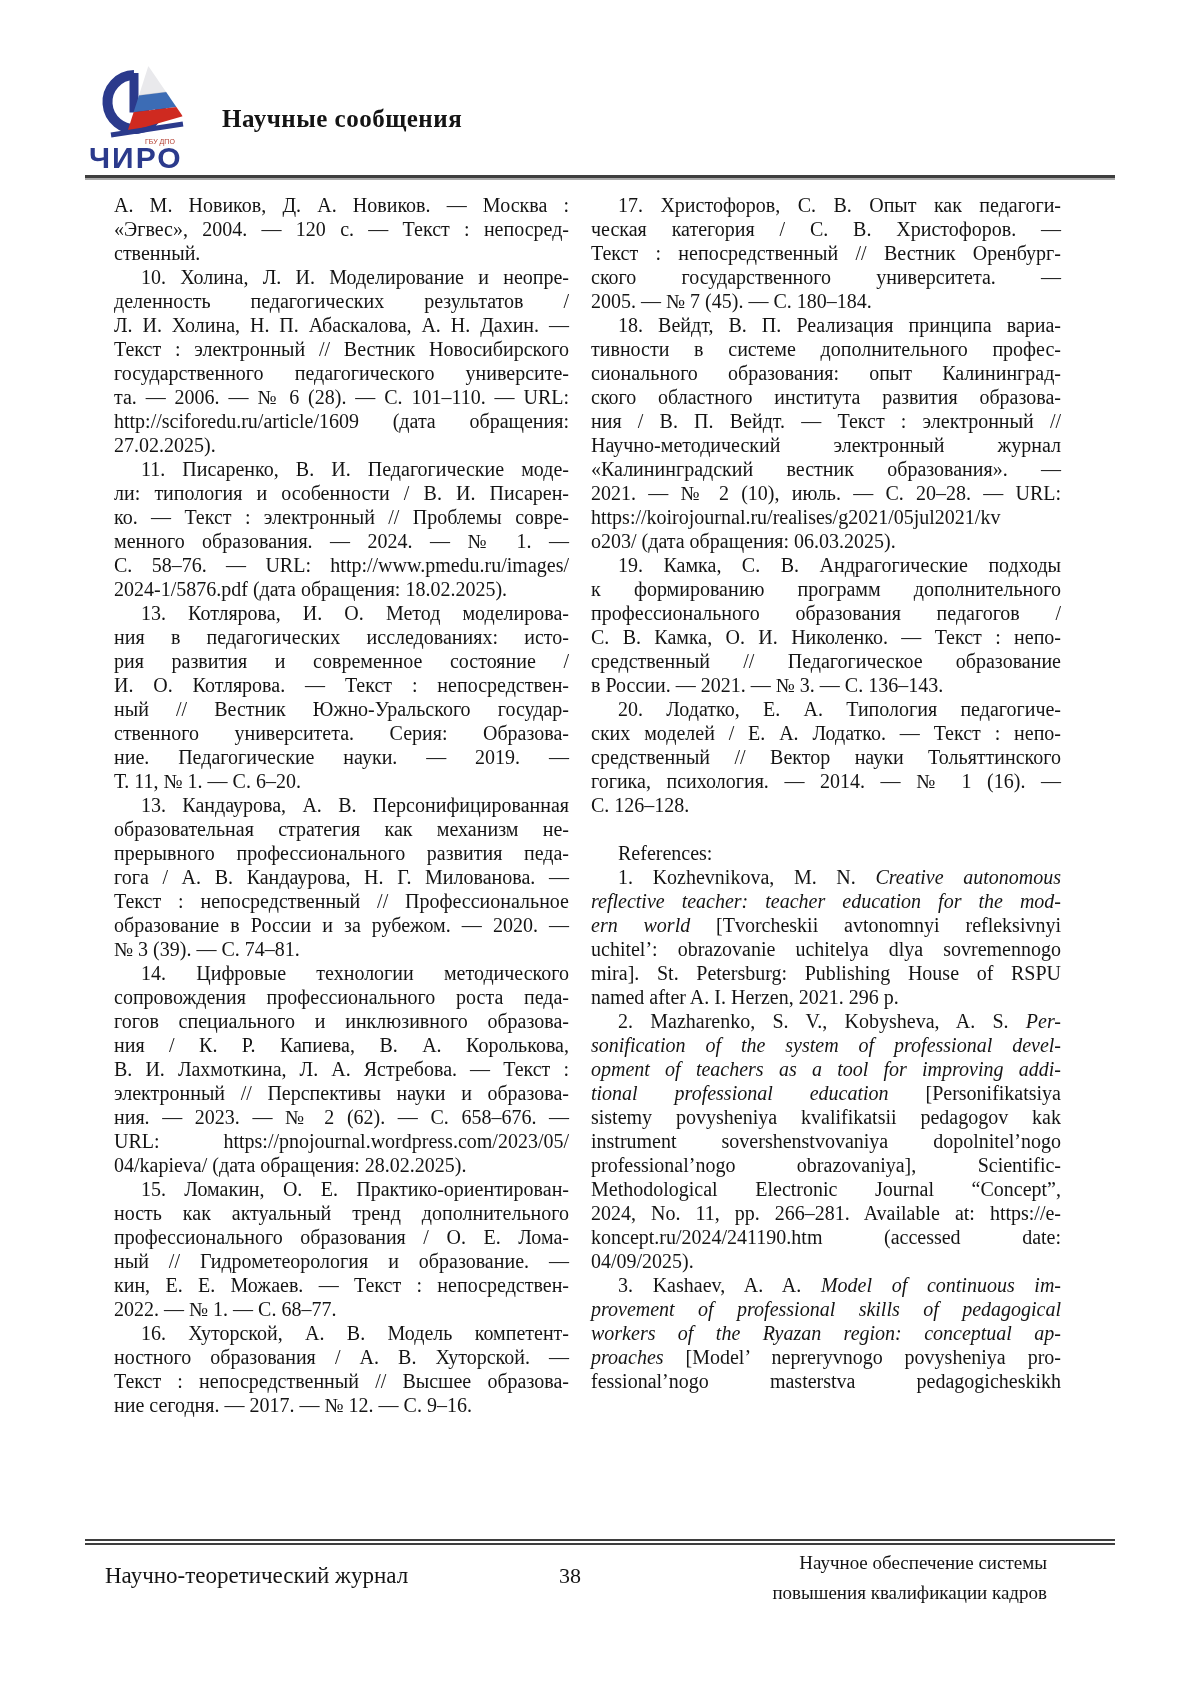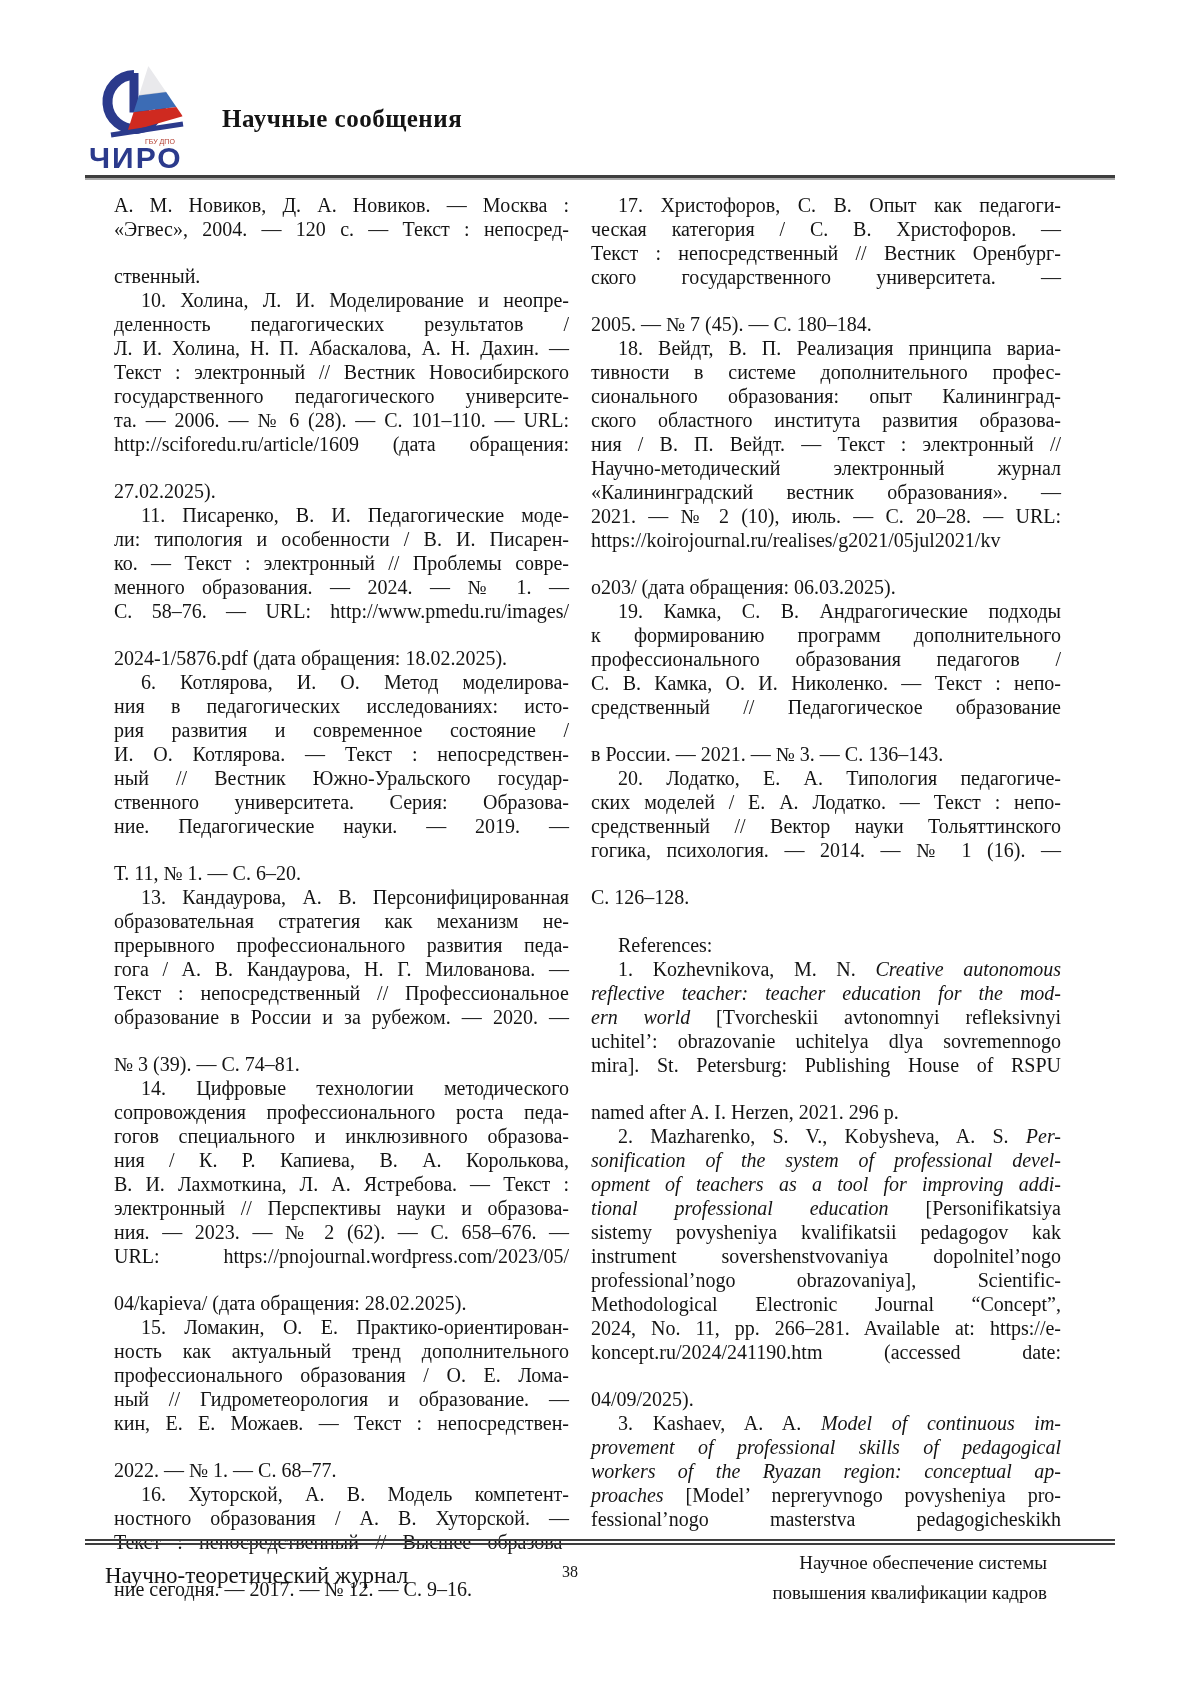--- a/index.html
+++ b/index.html
@@ -11,31 +11,31 @@
   .section-title{position:absolute;left:222px;top:105px;font-size:25px;font-weight:bold;
                  letter-spacing:.5px;}
   .header-rule{position:absolute;left:85px;top:175px;width:1030px;height:0;
                border-top:3px solid #3e3e3e;border-bottom:2px solid #a9a9a9;}
 
   
   .col{position:absolute;top:193px;font-size:20px;line-height:24px;}
   #col-left{left:114px;width:455px;}
   #col-right{left:591px;width:470px;}
   .line{text-align:justify;text-align-last:justify;-moz-text-align-last:justify;}
-  .line.last{text-align-last:left;margin-top:23px;-moz-text-align-last:left;}
+  .line.last{text-align-last:left;-moz-text-align-last:left;}
   .line.indent{text-indent:27px;}
   .para.bold .line{font-weight:normal;}
   .para.gap{margin-top:24px;}
   .seg-i{font-style:italic;}
 
   
   .footer-rule{position:absolute;left:85px;top:1539px;width:1030px;height:2px;
                border-top:2px solid #3e3e3e;border-bottom:2px solid #3e3e3e;}
   .footer-journal{position:absolute;left:105px;top:1563px;font-size:23px;}
-  .footer-page{position:absolute;left:520px;top:1563px;width:100px;text-align:center;font-size:16px;}
+  .footer-page{position:absolute;left:520px;top:1563px;width:100px;text-align:center;font-size:22px;}
   .footer-right{position:absolute;right:153px;top:1548px;width:420px;text-align:right;
                 font-size:19px;line-height:30px;}
 </style>
 </head>
 <body>
 
 <div class="logo-wrap">
   <svg width="106" height="116" viewBox="0 0 106 116">
 
     <path d="M 47 19 A 27 27 0 1 0 74 41" fill="none" stroke="#2b3a8c" stroke-width="10"></path>
@@ -81,21 +81,21 @@
     </div>
     <div class="para">
       <div class="line indent">11. Писаренко, В. И. Педагогические моде-</div>
       <div class="line">ли: типология и особенности / В. И. Писарен-</div>
       <div class="line">ко. — Текст : электронный // Проблемы совре-</div>
       <div class="line">менного образования. — 2024. — № 1. —</div>
       <div class="line">С. 58–76. — URL: http://www.pmedu.ru/images/</div>
       <div class="line last">2024-1/5876.pdf (дата обращения: 18.02.2025).</div>
     </div>
     <div class="para">
-      <div class="line indent">6. Котлярова, И. О. Метод моделирова-</div>
+      <div class="line indent">13. Котлярова, И. О. Метод моделирова-</div>
       <div class="line">ния в педагогических исследованиях: исто-</div>
       <div class="line">рия развития и современное состояние /</div>
       <div class="line">И. О. Котлярова. — Текст : непосредствен-</div>
       <div class="line">ный // Вестник Южно-Уральского государ-</div>
       <div class="line">ственного университета. Серия: Образова-</div>
       <div class="line">ние. Педагогические науки. — 2019. —</div>
       <div class="line last">Т. 11, № 1. — С. 6–20.</div>
     </div>
     <div class="para">
       <div class="line indent">13. Кандаурова, А. В. Персонифицированная</div>

